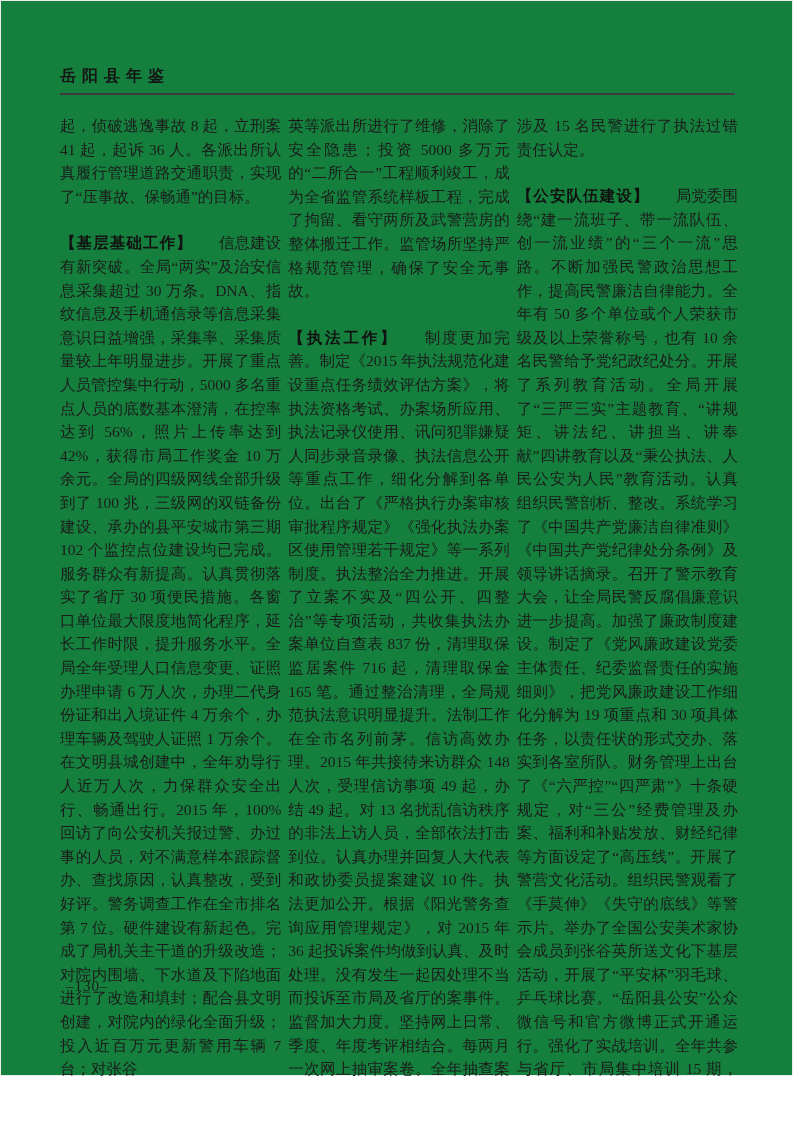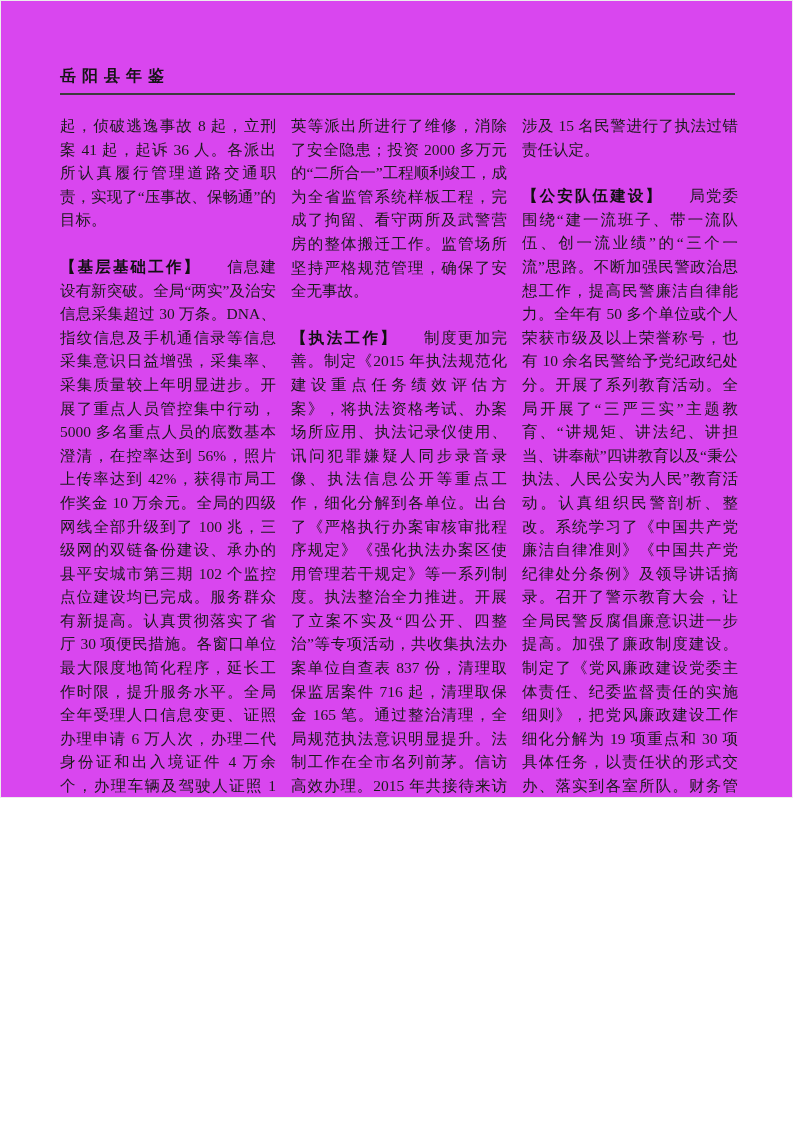--- a/index.html
+++ b/index.html
@@ -3,22 +3,22 @@
 <meta charset="utf-8">
 <style>
   html, body {
     margin: 0;
     padding: 0;
     background: #ffffff;
   }
   .page {
     position: relative;
     width: 793px;
-    height: 798px;
-    background: #d946ef;
+    height: 1076px;
+    background: #15803d;
     box-shadow: inset 0 0 0 1px #ececec;
     overflow: hidden;
     font-family: "Liberation Serif", "DejaVu Serif", serif;
   }
   .header {
     position: absolute;
     left: 60px;
     right: 58px;
     top: 66px;
   }
@@ -34,21 +34,21 @@
     height: 2px;
     background: #3c3c3c;
   }
   .columns {
     position: absolute;
     left: 60px;
     right: 55px;
     top: 114px;
     bottom: 80px;
     display: flex;
-    gap: 15px;
+    gap: 7px;
   }
   .col {
     flex: 1 1 0;
     min-width: 0;
     font-size: 15.5px;
     line-height: 23.6px;
     text-align: justify;
     color: #1b1b1b;
   }
   .col p { margin: 0; }
@@ -82,21 +82,21 @@
   <div class="columns">
 
     <div class="col">
       <p class="cont">起，侦破逃逸事故 8 起，立刑案 41 起，起诉 36 人。各派出所认真履行管理道路交通职责，实现了“压事故、保畅通”的目标。</p>
       <p class="entry">
         <b class="entry-head">【基层基础工作】</b><span>信息建设有新突破。全局“两实”及治安信息采集超过 30 万条。DNA、指纹信息及手机通信录等信息采集意识日益增强，采集率、采集质量较上年明显进步。开展了重点人员管控集中行动，5000 多名重点人员的底数基本澄清，在控率达到 56%，照片上传率达到 42%，获得市局工作奖金 10 万余元。全局的四级网线全部升级到了 100 兆，三级网的双链备份建设、承办的县平安城市第三期 102 个监控点位建设均已完成。服务群众有新提高。认真贯彻落实了省厅 30 项便民措施。各窗口单位最大限度地简化程序，延长工作时限，提升服务水平。全局全年受理人口信息变更、证照办理申请 6 万人次，办理二代身份证和出入境证件 4 万余个，办理车辆及驾驶人证照 1 万余个。在文明县城创建中，全年劝导行人近万人次，力保群众安全出行、畅通出行。2015 年，100%回访了向公安机关报过警、办过事的人员，对不满意样本跟踪督办、查找原因，认真整改，受到好评。警务调查工作在全市排名第 7 位。硬件建设有新起色。完成了局机关主干道的升级改造；对院内围墙、下水道及下陷地面进行了改造和填封；配合县文明创建，对院内的绿化全面升级；投入近百万元更新警用车辆 7 台；对张谷</span>
       </p>
     </div>
 
     <div class="col">
-      <p class="cont">英等派出所进行了维修，消除了安全隐患；投资 2000 多万元的“二所合一”工程顺利竣工，成为全省监管系统样板工程，完成了拘留、看守两所及武警营房的整体搬迁工作。监管场所坚持严格规范管理，确保了安全无事故。</p>
+      <p class="cont">英等派出所进行了维修，消除了安全隐患；投资 5000 多万元的“二所合一”工程顺利竣工，成为全省监管系统样板工程，完成了拘留、看守两所及武警营房的整体搬迁工作。监管场所坚持严格规范管理，确保了安全无事故。</p>
       <p class="entry">
         <b class="entry-head">【执法工作】</b><span>制度更加完善。制定《2015 年执法规范化建设重点任务绩效评估方案》，将执法资格考试、办案场所应用、执法记录仪使用、讯问犯罪嫌疑人同步录音录像、执法信息公开等重点工作，细化分解到各单位。出台了《严格执行办案审核审批程序规定》《强化执法办案区使用管理若干规定》等一系列制度。执法整治全力推进。开展了立案不实及“四公开、四整治”等专项活动，共收集执法办案单位自查表 837 份，清理取保监居案件 716 起，清理取保金 165 笔。通过整治清理，全局规范执法意识明显提升。法制工作在全市名列前茅。信访高效办理。2015 年共接待来访群众 148 人次，受理信访事项 49 起，办结 49 起。对 13 名扰乱信访秩序的非法上访人员，全部依法打击到位。认真办理并回复人大代表和政协委员提案建议 10 件。执法更加公开。根据《阳光警务查询应用管理规定》，对 2015 年 36 起投诉案件均做到认真、及时处理。没有发生一起因处理不当而投诉至市局及省厅的案事件。监督加大力度。坚持网上日常、季度、年度考评相结合。每两月一次网上抽审案卷。全年抽查案件 729 起，对 9 个单位</span>
       </p>
     </div>
 
     <div class="col">
       <p class="cont">涉及 15 名民警进行了执法过错责任认定。</p>
       <p class="entry">
         <b class="entry-head">【公安队伍建设】</b><span>局党委围绕“建一流班子、带一流队伍、创一流业绩”的“三个一流”思路。不断加强民警政治思想工作，提高民警廉洁自律能力。全年有 50 多个单位或个人荣获市级及以上荣誉称号，也有 10 余名民警给予党纪政纪处分。开展了系列教育活动。全局开展了“三严三实”主题教育、“讲规矩、讲法纪、讲担当、讲奉献”四讲教育以及“秉公执法、人民公安为人民”教育活动。认真组织民警剖析、整改。系统学习了《中国共产党廉洁自律准则》《中国共产党纪律处分条例》及领导讲话摘录。召开了警示教育大会，让全局民警反腐倡廉意识进一步提高。加强了廉政制度建设。制定了《党风廉政建设党委主体责任、纪委监督责任的实施细则》，把党风廉政建设工作细化分解为 19 项重点和 30 项具体任务，以责任状的形式交办、落实到各室所队。财务管理上出台了《“六严控”“四严肃”》十条硬规定，对“三公”经费管理及办案、福利和补贴发放、财经纪律等方面设定了“高压线”。开展了警营文化活动。组织民警观看了《手莫伸》《失守的底线》等警示片。举办了全国公安美术家协会成员到张谷英所送文化下基层活动，开展了“平安杯”羽毛球、乒乓球比赛。“岳阳县公安”公众微信号和官方微博正式开通运行。强化了实战培训。全年共参与省厅、市局集中培训 15 期，送</span>
       </p>

